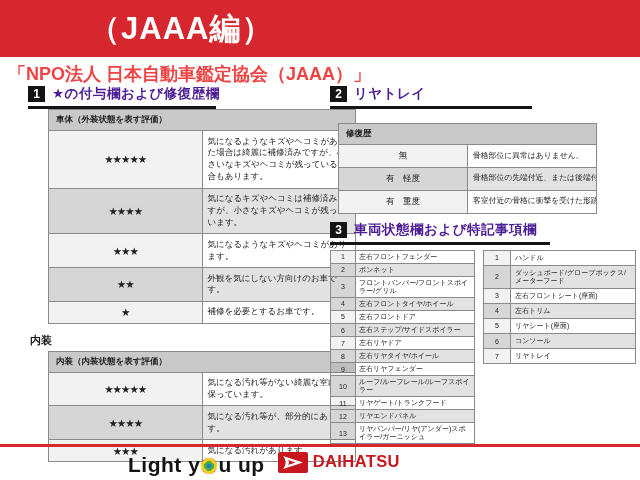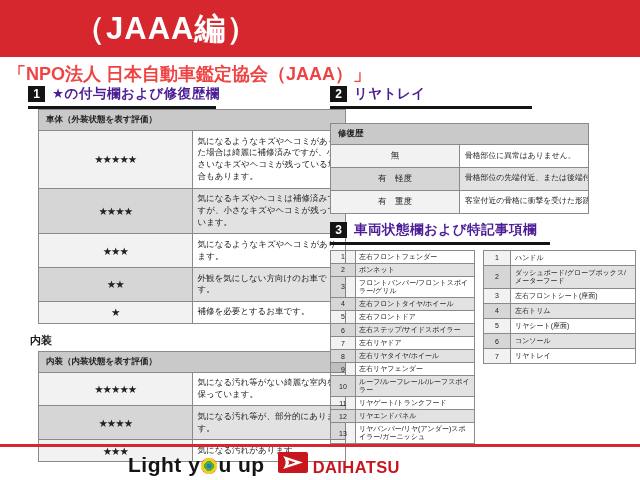--- a/index.html
+++ b/index.html
@@ -4,50 +4,50 @@
 <style>
   html,body{margin:0;padding:0;}
   body{
     width:640px;height:480px;position:relative;overflow:hidden;background:#ffffff;
     font-family:"Liberation Sans","DejaVu Sans",sans-serif;color:#1c1c1c;
     -webkit-font-smoothing:antialiased;
   }
   
   .hdr{height:57px;background:#d7272e;color:#fff;display:flex;align-items:center;padding-left:30px;box-sizing:border-box;}
   .hdr .t1{font-size:31px;font-weight:bold;letter-spacing:2px;}
-  .hdr .t2{font-size:31px;font-weight:bold;margin-left:44px;letter-spacing:1px;}
+  .hdr .t2{font-size:31px;font-weight:bold;margin-left:59px;letter-spacing:1px;}
   .subtitle{margin:5px 0 0 8px;font-size:18px;font-weight:bold;color:#ef4444;}
 
   
   .col{position:absolute;top:85px;}
   .col.left{left:28px;width:292px;}
   .col.right{left:330px;width:306px;}
 
   
   .sec{display:flex;align-items:center;gap:7px;border-bottom:3px solid #141414;padding-bottom:3px;}
   .sec .badge{width:17px;height:16px;background:#141414;color:#fff;font-size:12px;font-weight:bold;
     display:flex;align-items:center;justify-content:center;flex:0 0 auto;}
   .sec .title{font-size:13.5px;font-weight:bold;color:#4c1d95;letter-spacing:0.5px;white-space:nowrap;}
   .sec.s1{width:188px;}
   .sec.s2{width:202px;}
   .sec.s3{width:220px;margin-top:7px;}
 
   .sublabel{font-size:11px;font-weight:bold;margin:9px 0 3px 2px;}
 
   
-  table.rate{border-collapse:collapse;width:308px;margin-left:10px;font-size:8.5px;color:#222;table-layout:fixed;}
+  table.rate{border-collapse:collapse;width:308px;margin-left:20px;font-size:8.5px;color:#222;table-layout:fixed;}
   table.rate th,table.rate td{border:1px solid #8a8a8a;}
   table.rate{border:1px solid #5a5a5a;}
   .rate thead th{background:#c9c9c9;text-align:left;padding:4px 7px;font-weight:bold;font-size:8.5px;}
   .rate tbody tr:nth-child(even){background:#e2e2e2;}
   .rate tbody tr:nth-child(odd){background:#ffffff;}
   .rate td.stars{width:58px;text-align:center;font-size:10.5px;letter-spacing:-1px;background:rgba(0,0,0,0.05);font-weight:bold;}
   .rate td.desc{padding:4.5px 5px;line-height:1.4;}
 
-  table.repair{width:259px;margin-left:0;font-size:7.8px;}
+  table.repair{width:259px;margin-left:8px;font-size:7.8px;}
   table.repair td.grade{width:50px;text-align:center;background:rgba(0,0,0,0.05);font-size:8.5px;}
   table.repair td.desc{padding:5.5px 5px;white-space:nowrap;overflow:hidden;}
   table.repair{margin-top:14px;}
 
   
   .parts{display:flex;gap:8px;margin-top:5px;align-items:flex-start;}
   table.mini{border-collapse:collapse;font-size:7px;color:#222;border:1px solid #5a5a5a;table-layout:fixed;}
   table.mini td{border:1px solid #8a8a8a;}
   .mini tbody tr:nth-child(even){background:#e2e2e2;}
   .mini td.no{width:22px;text-align:center;background:rgba(0,0,0,0.05);}
@@ -57,21 +57,21 @@
   table.mini.r td.nm{padding:3px 4px;}
   table.mini.r td.no{width:24px;}
 
   
   .footline{position:absolute;left:0;top:444px;width:640px;height:3px;background:#d7272e;}
   .footer{position:absolute;top:452px;left:0;width:640px;display:flex;justify-content:center;align-items:center;
     gap:13px;padding-right:112px;box-sizing:border-box;}
   .lyu{font-size:21px;font-weight:bold;color:#141414;display:flex;align-items:center;letter-spacing:0.5px;}
   .lyu .dot{width:16px;height:16px;border-radius:50%;margin:2px 1px 0 1px;display:inline-block;
     background:radial-gradient(circle,#2a7ab8 0 22%,#45ac4b 22% 42%,#f2d013 42% 68%,#e8543a 68% 100%);}
-  .dhatsu{display:flex;align-items:flex-end;gap:5px;}
+  .dhatsu{display:flex;align-items:flex-start;gap:5px;}
   .dword{font-size:16.5px;font-weight:bold;color:#c8161e;letter-spacing:0.4px;}
 </style>
 </head>
 <body>
 
 <div class="hdr">
   <span class="t2">（JAAA編）</span>
 </div>
 <div class="subtitle">「NPO法人 日本自動車鑑定協会（JAAA）」</div>
 

